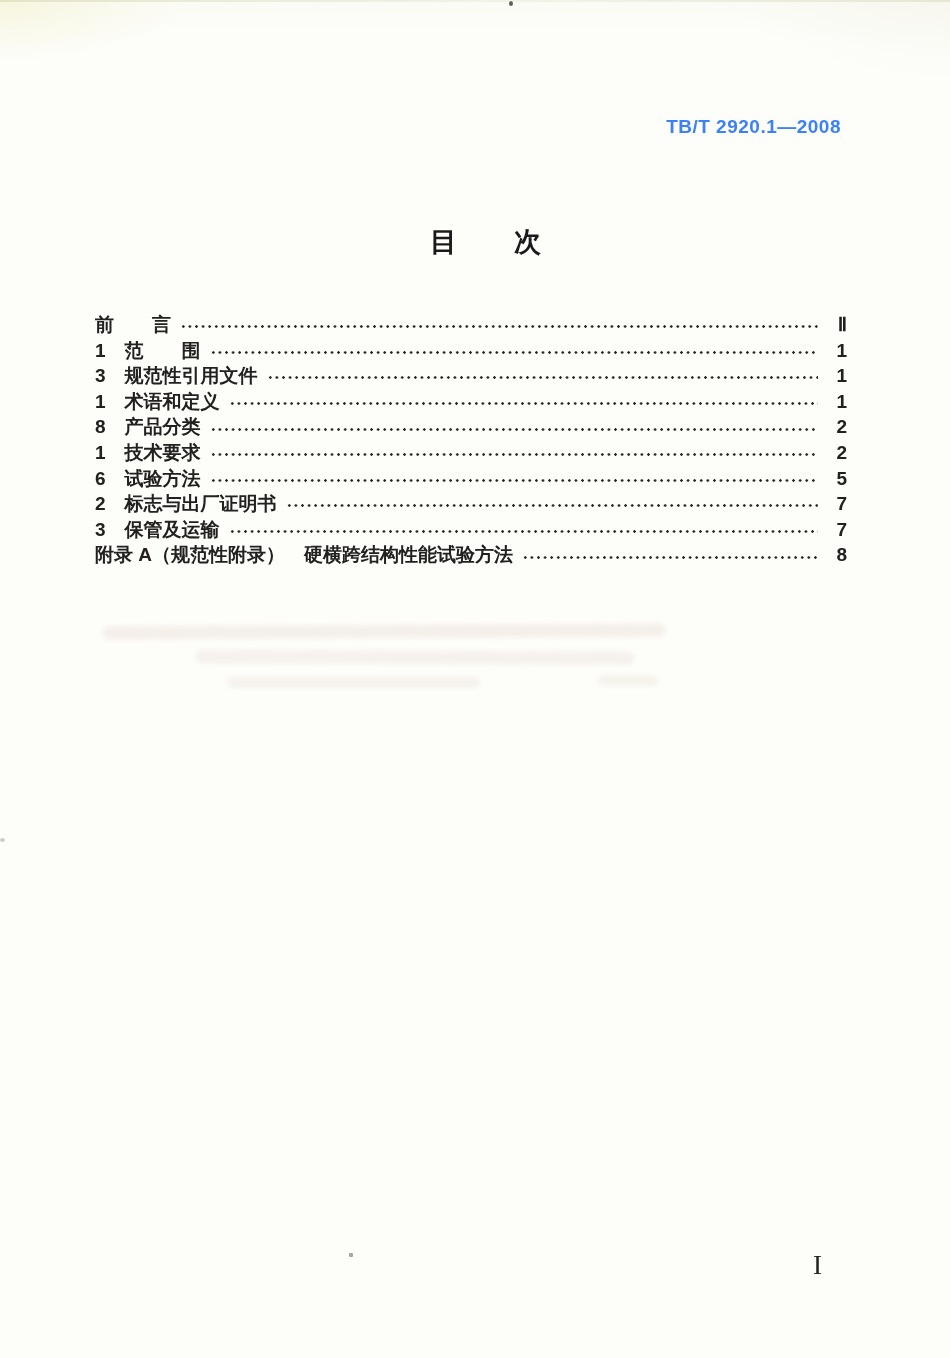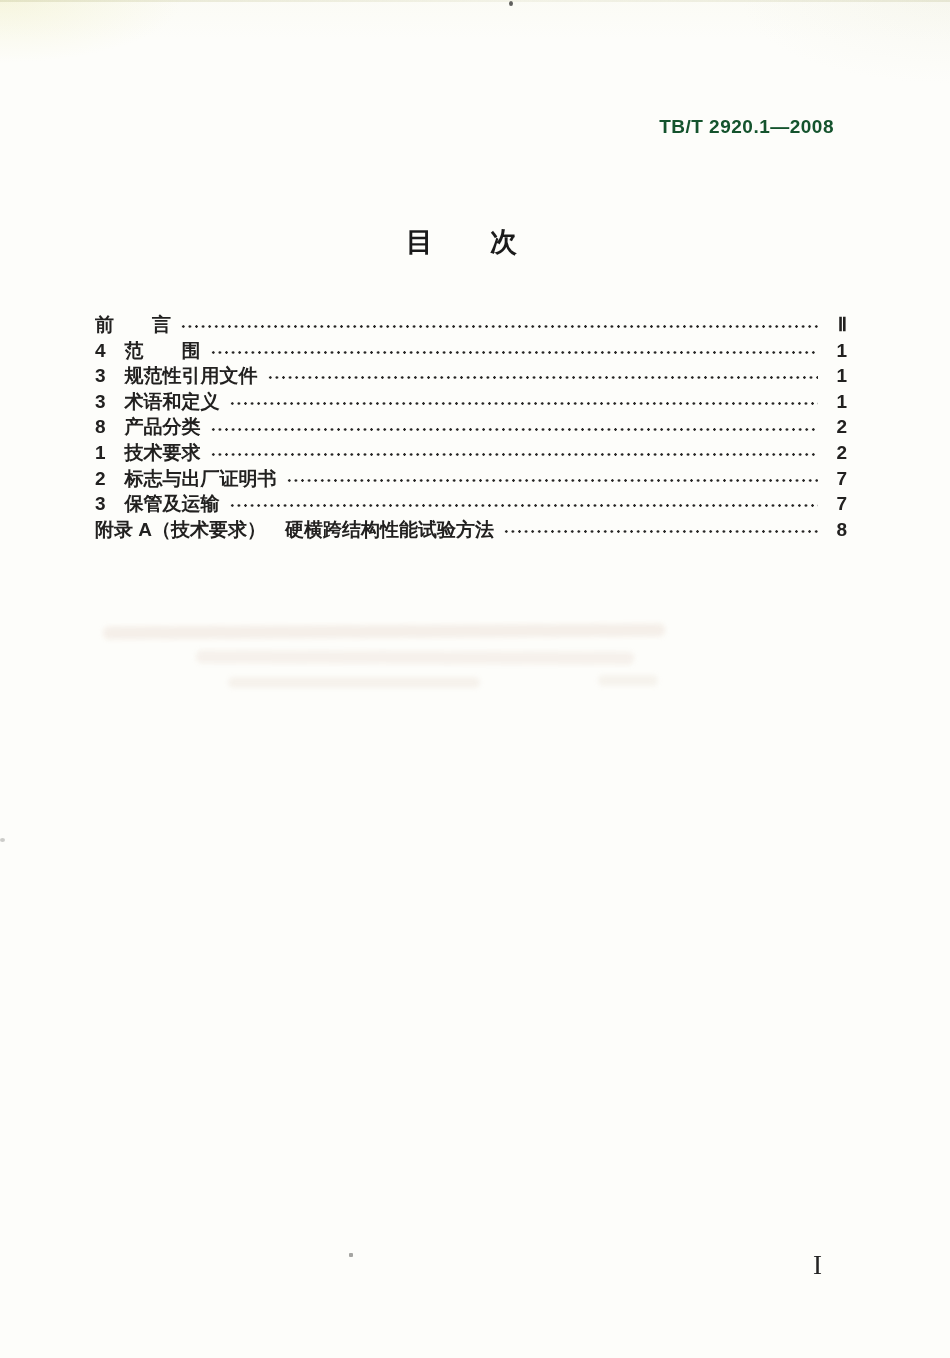--- a/index.html
+++ b/index.html
@@ -37,30 +37,30 @@
     background: #3a3a38;
     border-radius: 50%;
   }
   .speck-top { left: 509px; top: 1px; width: 4px; height: 5px; opacity: 0.8; }
   .speck-left { left: 0px; top: 838px; width: 5px; height: 4px; opacity: 0.25; }
   .speck-bottom { left: 349px; top: 1253px; width: 4px; height: 4px; opacity: 0.45; border-radius: 1px; }
 
   .std-number {
     position: absolute;
     top: 116px;
-    right: 116px;
+    right: 109px;
     font-size: 19px;
     font-weight: bold;
     letter-spacing: 0.5px;
-    color: #14532d;
+    color: #3b82f6;
     white-space: nowrap;
   }
   .doc-title {
     position: absolute;
-    left: 406px;
+    left: 430px;
     top: 224px;
     font-size: 27px;
     font-weight: bold;
     color: #1a1a1a;
     white-space: pre;
     letter-spacing: 1px;
   }
   .toc {
     position: absolute;
     left: 95px;
@@ -130,56 +130,61 @@
 
 <div class="doc-title">目　　次</div>
 
 <div class="toc">
     <div class="toc-row">
       <span class="toc-label">前　　言</span>
       <span class="toc-dots"></span>
       <span class="toc-page">Ⅱ</span>
     </div>
     <div class="toc-row">
-      <span class="toc-label">4　范　　围</span>
+      <span class="toc-label">1　范　　围</span>
       <span class="toc-dots"></span>
       <span class="toc-page">1</span>
     </div>
     <div class="toc-row">
       <span class="toc-label">3　规范性引用文件</span>
       <span class="toc-dots"></span>
       <span class="toc-page">1</span>
     </div>
     <div class="toc-row">
-      <span class="toc-label">3　术语和定义</span>
+      <span class="toc-label">1　术语和定义</span>
       <span class="toc-dots"></span>
       <span class="toc-page">1</span>
     </div>
     <div class="toc-row">
       <span class="toc-label">8　产品分类</span>
       <span class="toc-dots"></span>
       <span class="toc-page">2</span>
     </div>
     <div class="toc-row">
       <span class="toc-label">1　技术要求</span>
       <span class="toc-dots"></span>
       <span class="toc-page">2</span>
     </div>
     <div class="toc-row">
+      <span class="toc-label">6　试验方法</span>
+      <span class="toc-dots"></span>
+      <span class="toc-page">5</span>
+    </div>
+    <div class="toc-row">
       <span class="toc-label">2　标志与出厂证明书</span>
       <span class="toc-dots"></span>
       <span class="toc-page">7</span>
     </div>
     <div class="toc-row">
       <span class="toc-label">3　保管及运输</span>
       <span class="toc-dots"></span>
       <span class="toc-page">7</span>
     </div>
     <div class="toc-row">
-      <span class="toc-label">附录 A（技术要求）　硬横跨结构性能试验方法</span>
+      <span class="toc-label">附录 A（规范性附录）　硬横跨结构性能试验方法</span>
       <span class="toc-dots"></span>
       <span class="toc-page">8</span>
     </div>
   </div>
 
 <div class="smudge smudge-1"></div>
 <div class="smudge smudge-2"></div>
 <div class="smudge smudge-3"></div>
 <div class="smudge smudge-4"></div>
 

